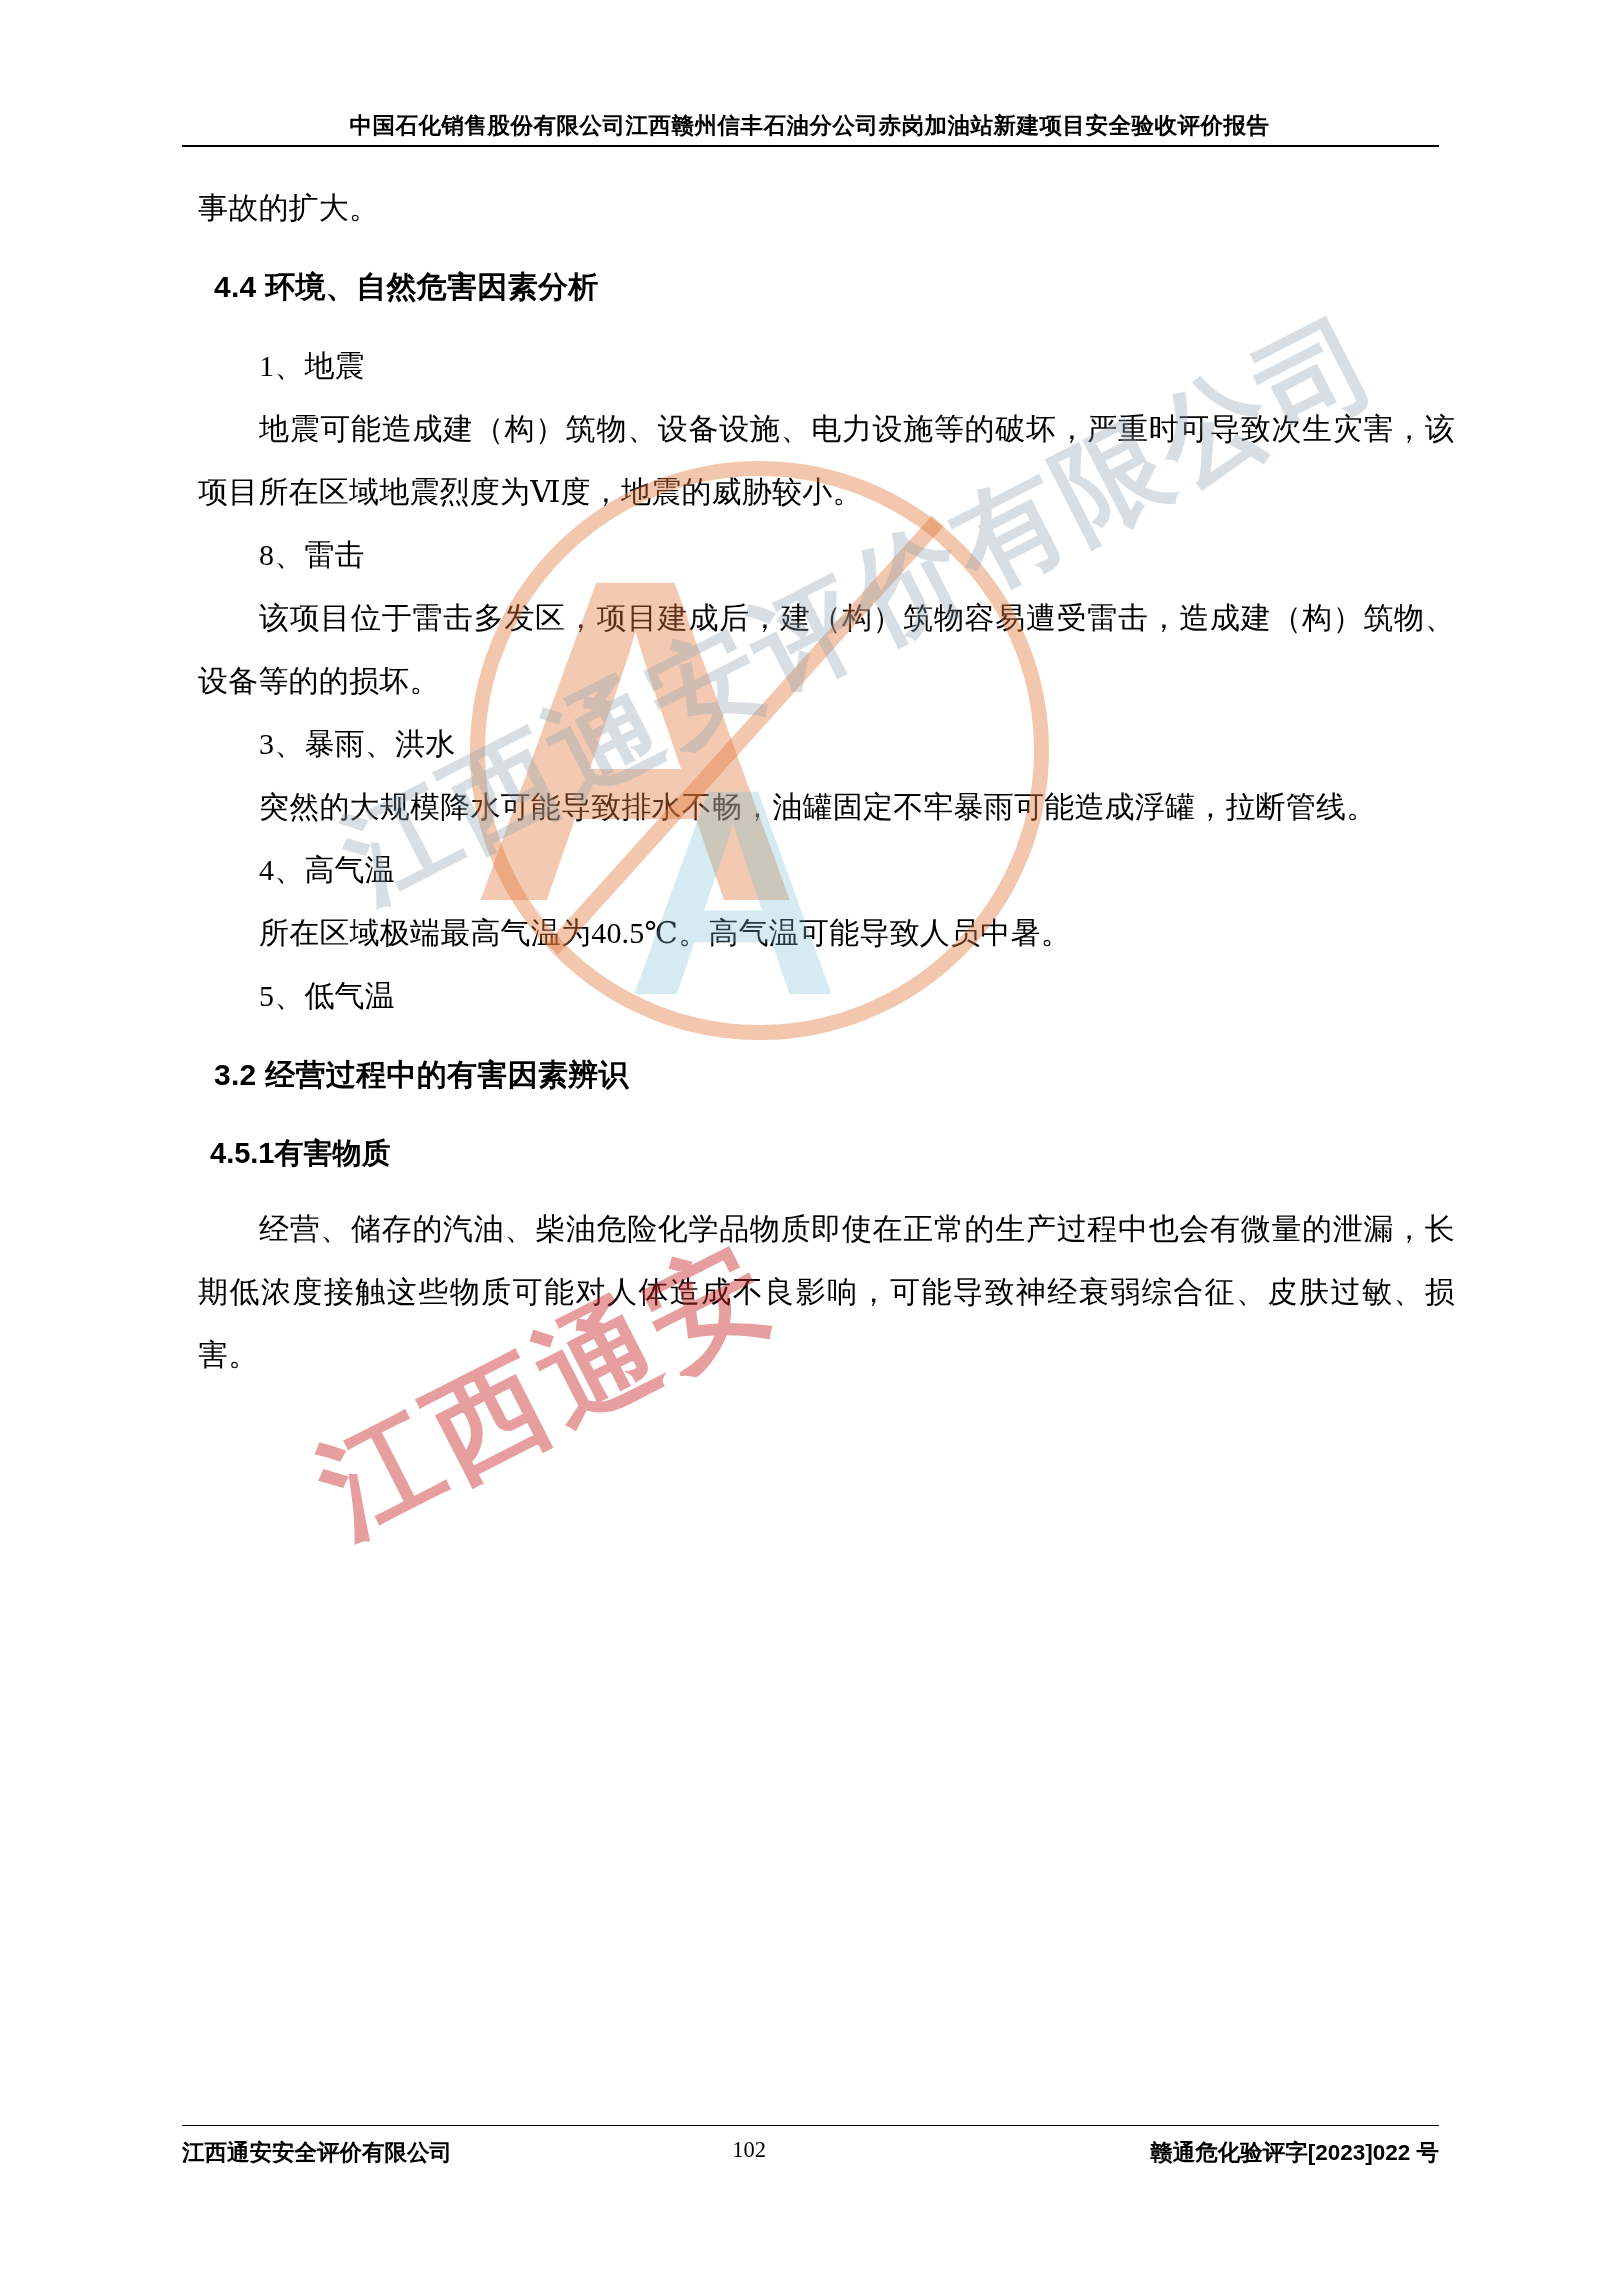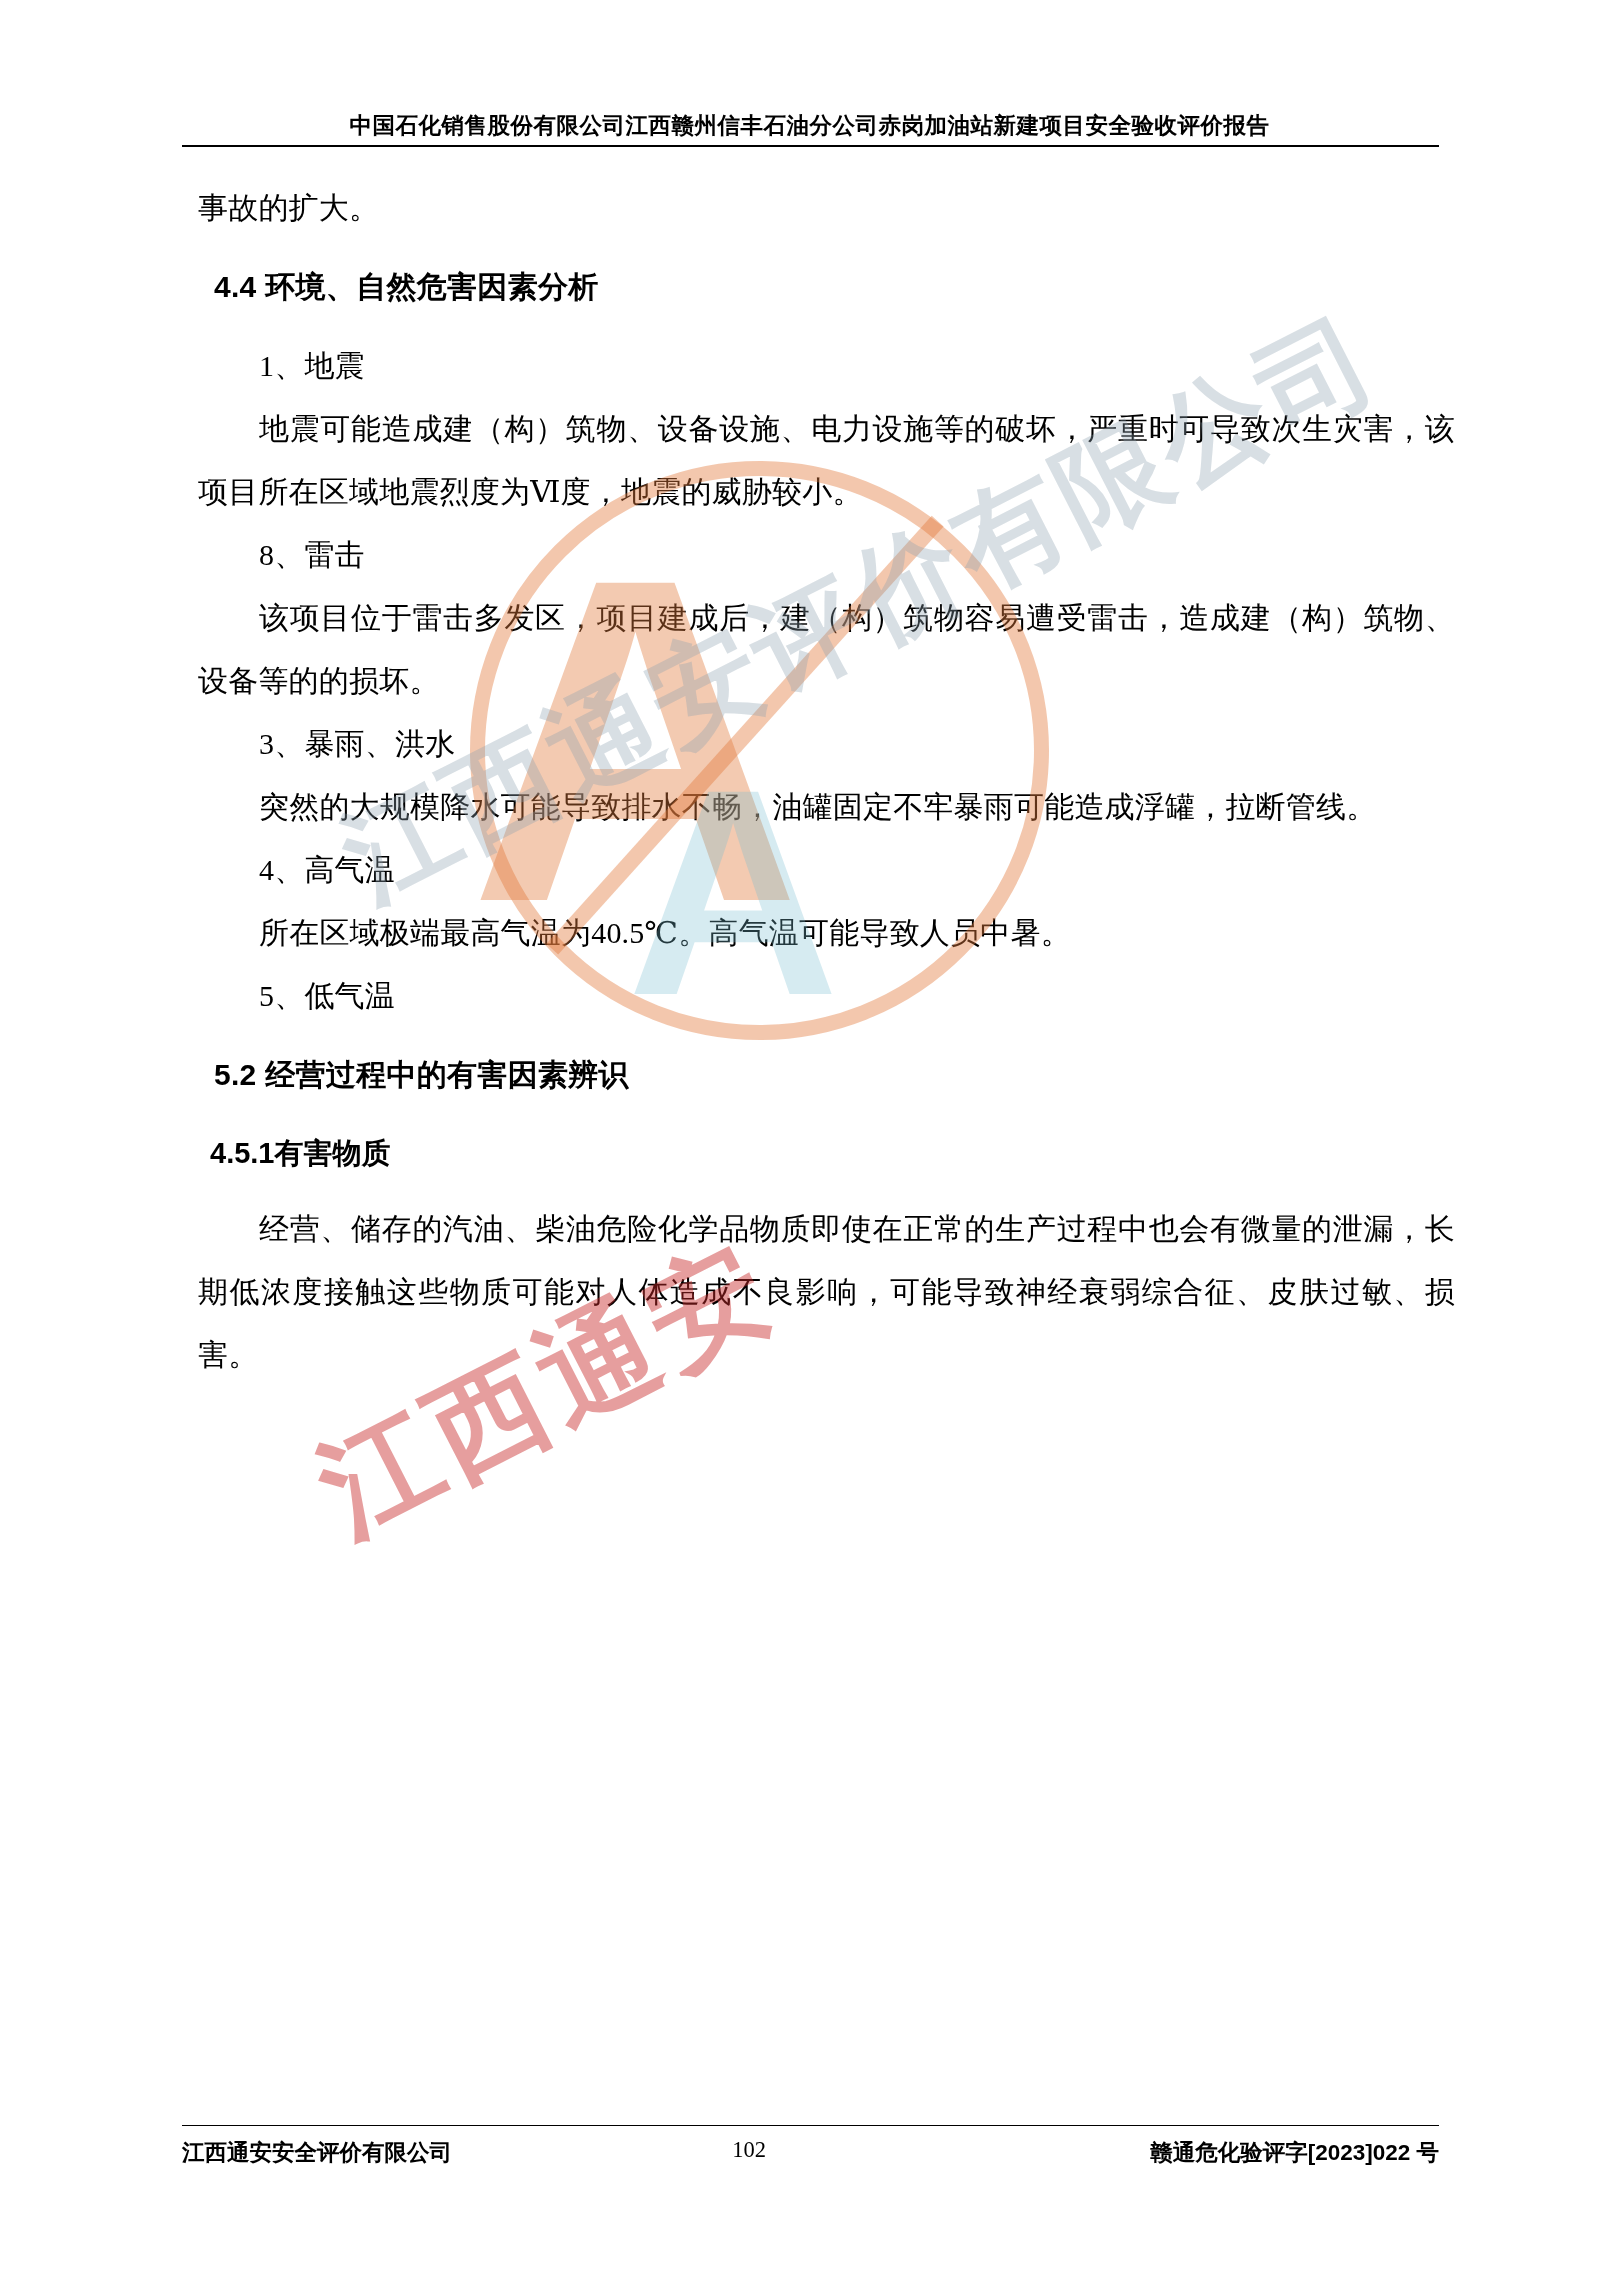--- a/index.html
+++ b/index.html
@@ -213,21 +213,21 @@
     <p class="heading">4.4 环境、自然危害因素分析</p>
     <p class="para indent">1、地震</p>
     <p class="para indent">地震可能造成建（构）筑物、设备设施、电力设施等的破坏，严重时可导致次生灾害，该项目所在区域地震烈度为Ⅵ度，地震的威胁较小。</p>
     <p class="para indent">8、雷击</p>
     <p class="para indent">该项目位于雷击多发区，项目建成后，建（构）筑物容易遭受雷击，造成建（构）筑物、设备等的的损坏。</p>
     <p class="para indent">3、暴雨、洪水</p>
     <p class="para indent">突然的大规模降水可能导致排水不畅，油罐固定不牢暴雨可能造成浮罐，拉断管线。</p>
     <p class="para indent">4、高气温</p>
     <p class="para indent">所在区域极端最高气温为40.5℃。高气温可能导致人员中暑。</p>
     <p class="para indent">5、低气温</p>
-    <p class="heading">5.2 经营过程中的有害因素辨识</p>
+    <p class="heading">3.2 经营过程中的有害因素辨识</p>
     <p class="sub-heading">4.5.1有害物质</p>
     <p class="para indent">经营、储存的汽油、柴油危险化学品物质即使在正常的生产过程中也会有微量的泄漏，长期低浓度接触这些物质可能对人体造成不良影响，可能导致神经衰弱综合征、皮肤过敏、损害。</p>
   </div>
 
   <div class="footer-rule"></div>
   <div class="footer">
     <span>江西通安安全评价有限公司</span>
     <span>赣通危化验评字[2023]022 号</span>
   </div>
   <div class="footer-center">102</div>

